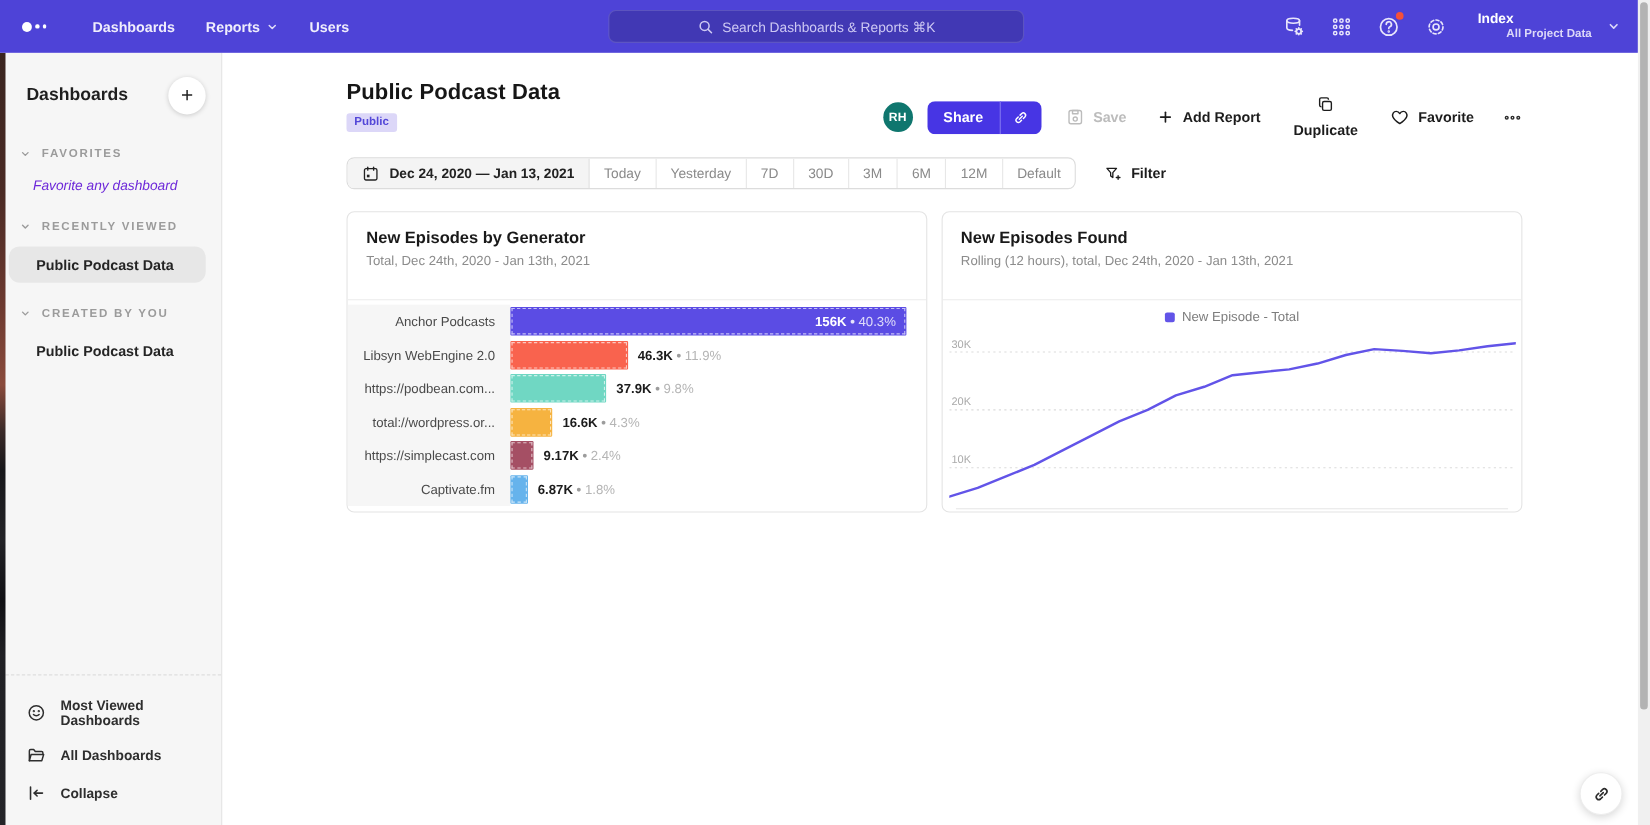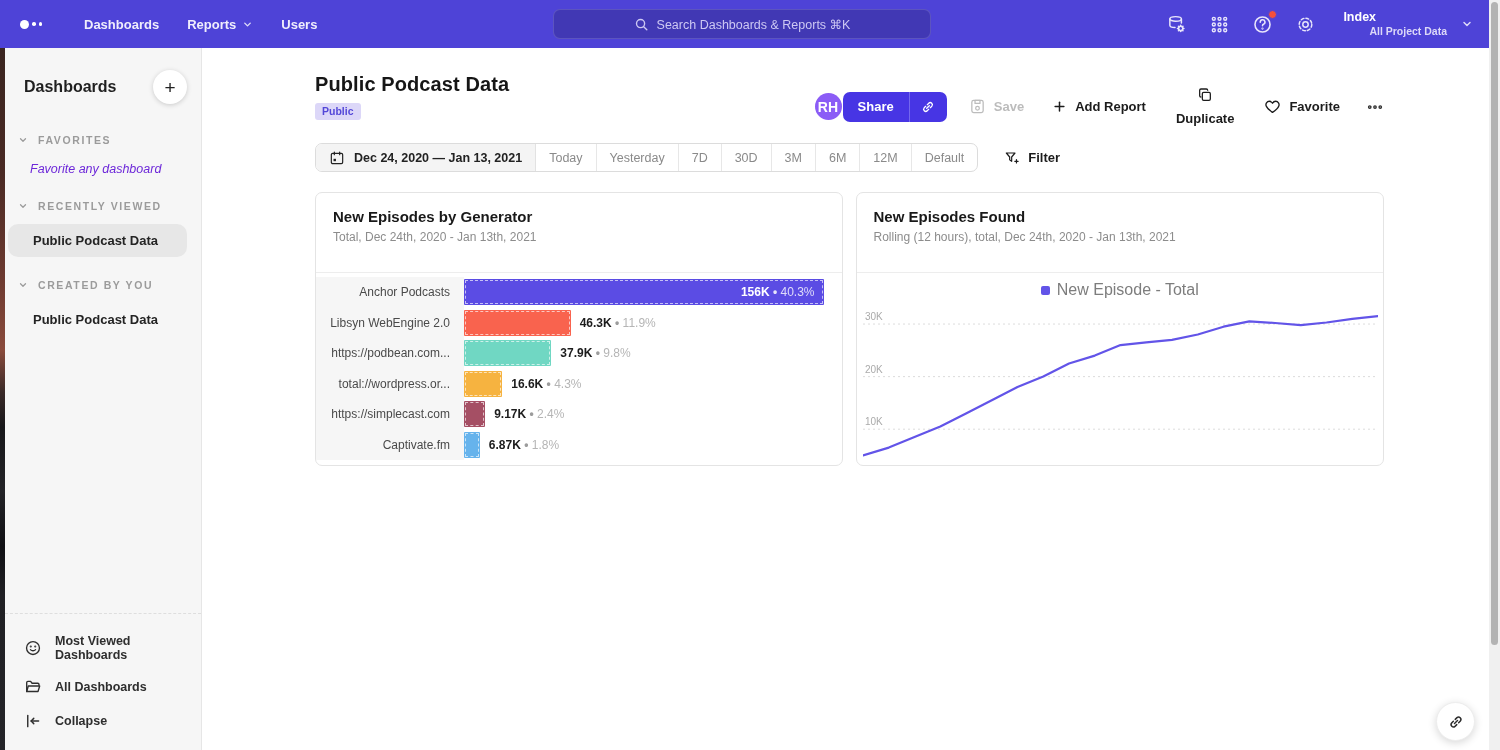--- a/index.html
+++ b/index.html
@@ -56,23 +56,23 @@
 
   
   .main { position:absolute; left:203px; top:48px; width:1286px; height:702px; background:#fff;
           overflow:hidden; }
   .page-inner { margin:0 105px 0 112px; }
   .header-row { display:flex; align-items:flex-start; margin-top:25px; }
   .page-title { font-size:20px; font-weight:700; color:#161616; letter-spacing:.1px; }
   .badge { display:inline-block; margin-top:7px; font-size:10.5px; font-weight:700;
            color:#5347d8; background:#dcd7f8; padding:2px 7px 3px; border-radius:3px; }
   .actions { margin-left:auto; display:flex; align-items:center; margin-top:14px; }
-  .avatar { width:27px; height:27px; border-radius:50%; background:#8b5cf6; color:#fff;
-            font-size:14px; font-weight:700; display:flex; align-items:center; justify-content:center;
-            margin-right:1px; cursor:pointer; letter-spacing:.3px; }
+  .avatar { width:27px; height:27px; border-radius:50%; background:#0f766e; color:#fff;
+            font-size:11px; font-weight:700; display:flex; align-items:center; justify-content:center;
+            margin-right:13px; cursor:pointer; letter-spacing:.3px; }
   .share-split { display:flex; height:30px; border-radius:7px; overflow:hidden; cursor:pointer; }
   .share-main { background:#4735e4; color:#fff; font-size:13px; font-weight:700;
                 display:flex; align-items:center; padding:0 15px; border:none; cursor:pointer; }
   .share-link { background:#4735e4; color:#fff; width:38px; display:flex; align-items:center;
                 justify-content:center; border:none; border-left:1px solid #7468ee; cursor:pointer; }
   .act-btn { display:flex; align-items:center; gap:8px; font-size:13px; font-weight:700;
              color:#1c1c1c; background:none; border:none; cursor:pointer;
              font-family:"Liberation Sans",sans-serif; }
   .act-btn.disabled { color:#bcbcbc; cursor:default; }
   .act-save { margin-left:22px; }
@@ -119,21 +119,21 @@
   .bar-val-in .pct { color:rgba(255,255,255,0.8); font-weight:400; }
   .bar-val-out { margin-left:9px; font-size:12px; font-weight:700; color:#1c1c1c; white-space:nowrap; }
   .bar-val-out .pct { color:#b5b5b5; font-weight:400; }
   .dot-sep { color:#9c9c9c; font-weight:700; }
   .bar-val-in .dot-sep { color:rgba(255,255,255,0.85); }
 
   
   .legend-row { display:flex; align-items:center; justify-content:center; gap:7px;
                 padding:8px 0 2px; }
   .legend-swatch { width:9px; height:9px; border-radius:2px; }
-  .legend-label { font-size:16px; color:#7d7d7d; }
+  .legend-label { font-size:12px; color:#7d7d7d; }
   .line-plot { display:block; margin:2px 6px 0 6px; }
   .xaxis { display:flex; justify-content:space-between; border-top:1px solid #e8e8e8;
            margin:0 12px; padding:6px 4px 0; }
   .xaxis span { font-size:10px; font-weight:700; color:#8a8a8a; letter-spacing:.3px; }
 
   
   .float-link { position:absolute; right:25px; bottom:9px; width:39px; height:39px; border-radius:50%;
                 background:#fff; border:1px solid #ededed; box-shadow:0 2px 8px rgba(0,0,0,0.16);
                 display:flex; align-items:center; justify-content:center; cursor:pointer; z-index:40;
                 color:#2d2d2d; }

